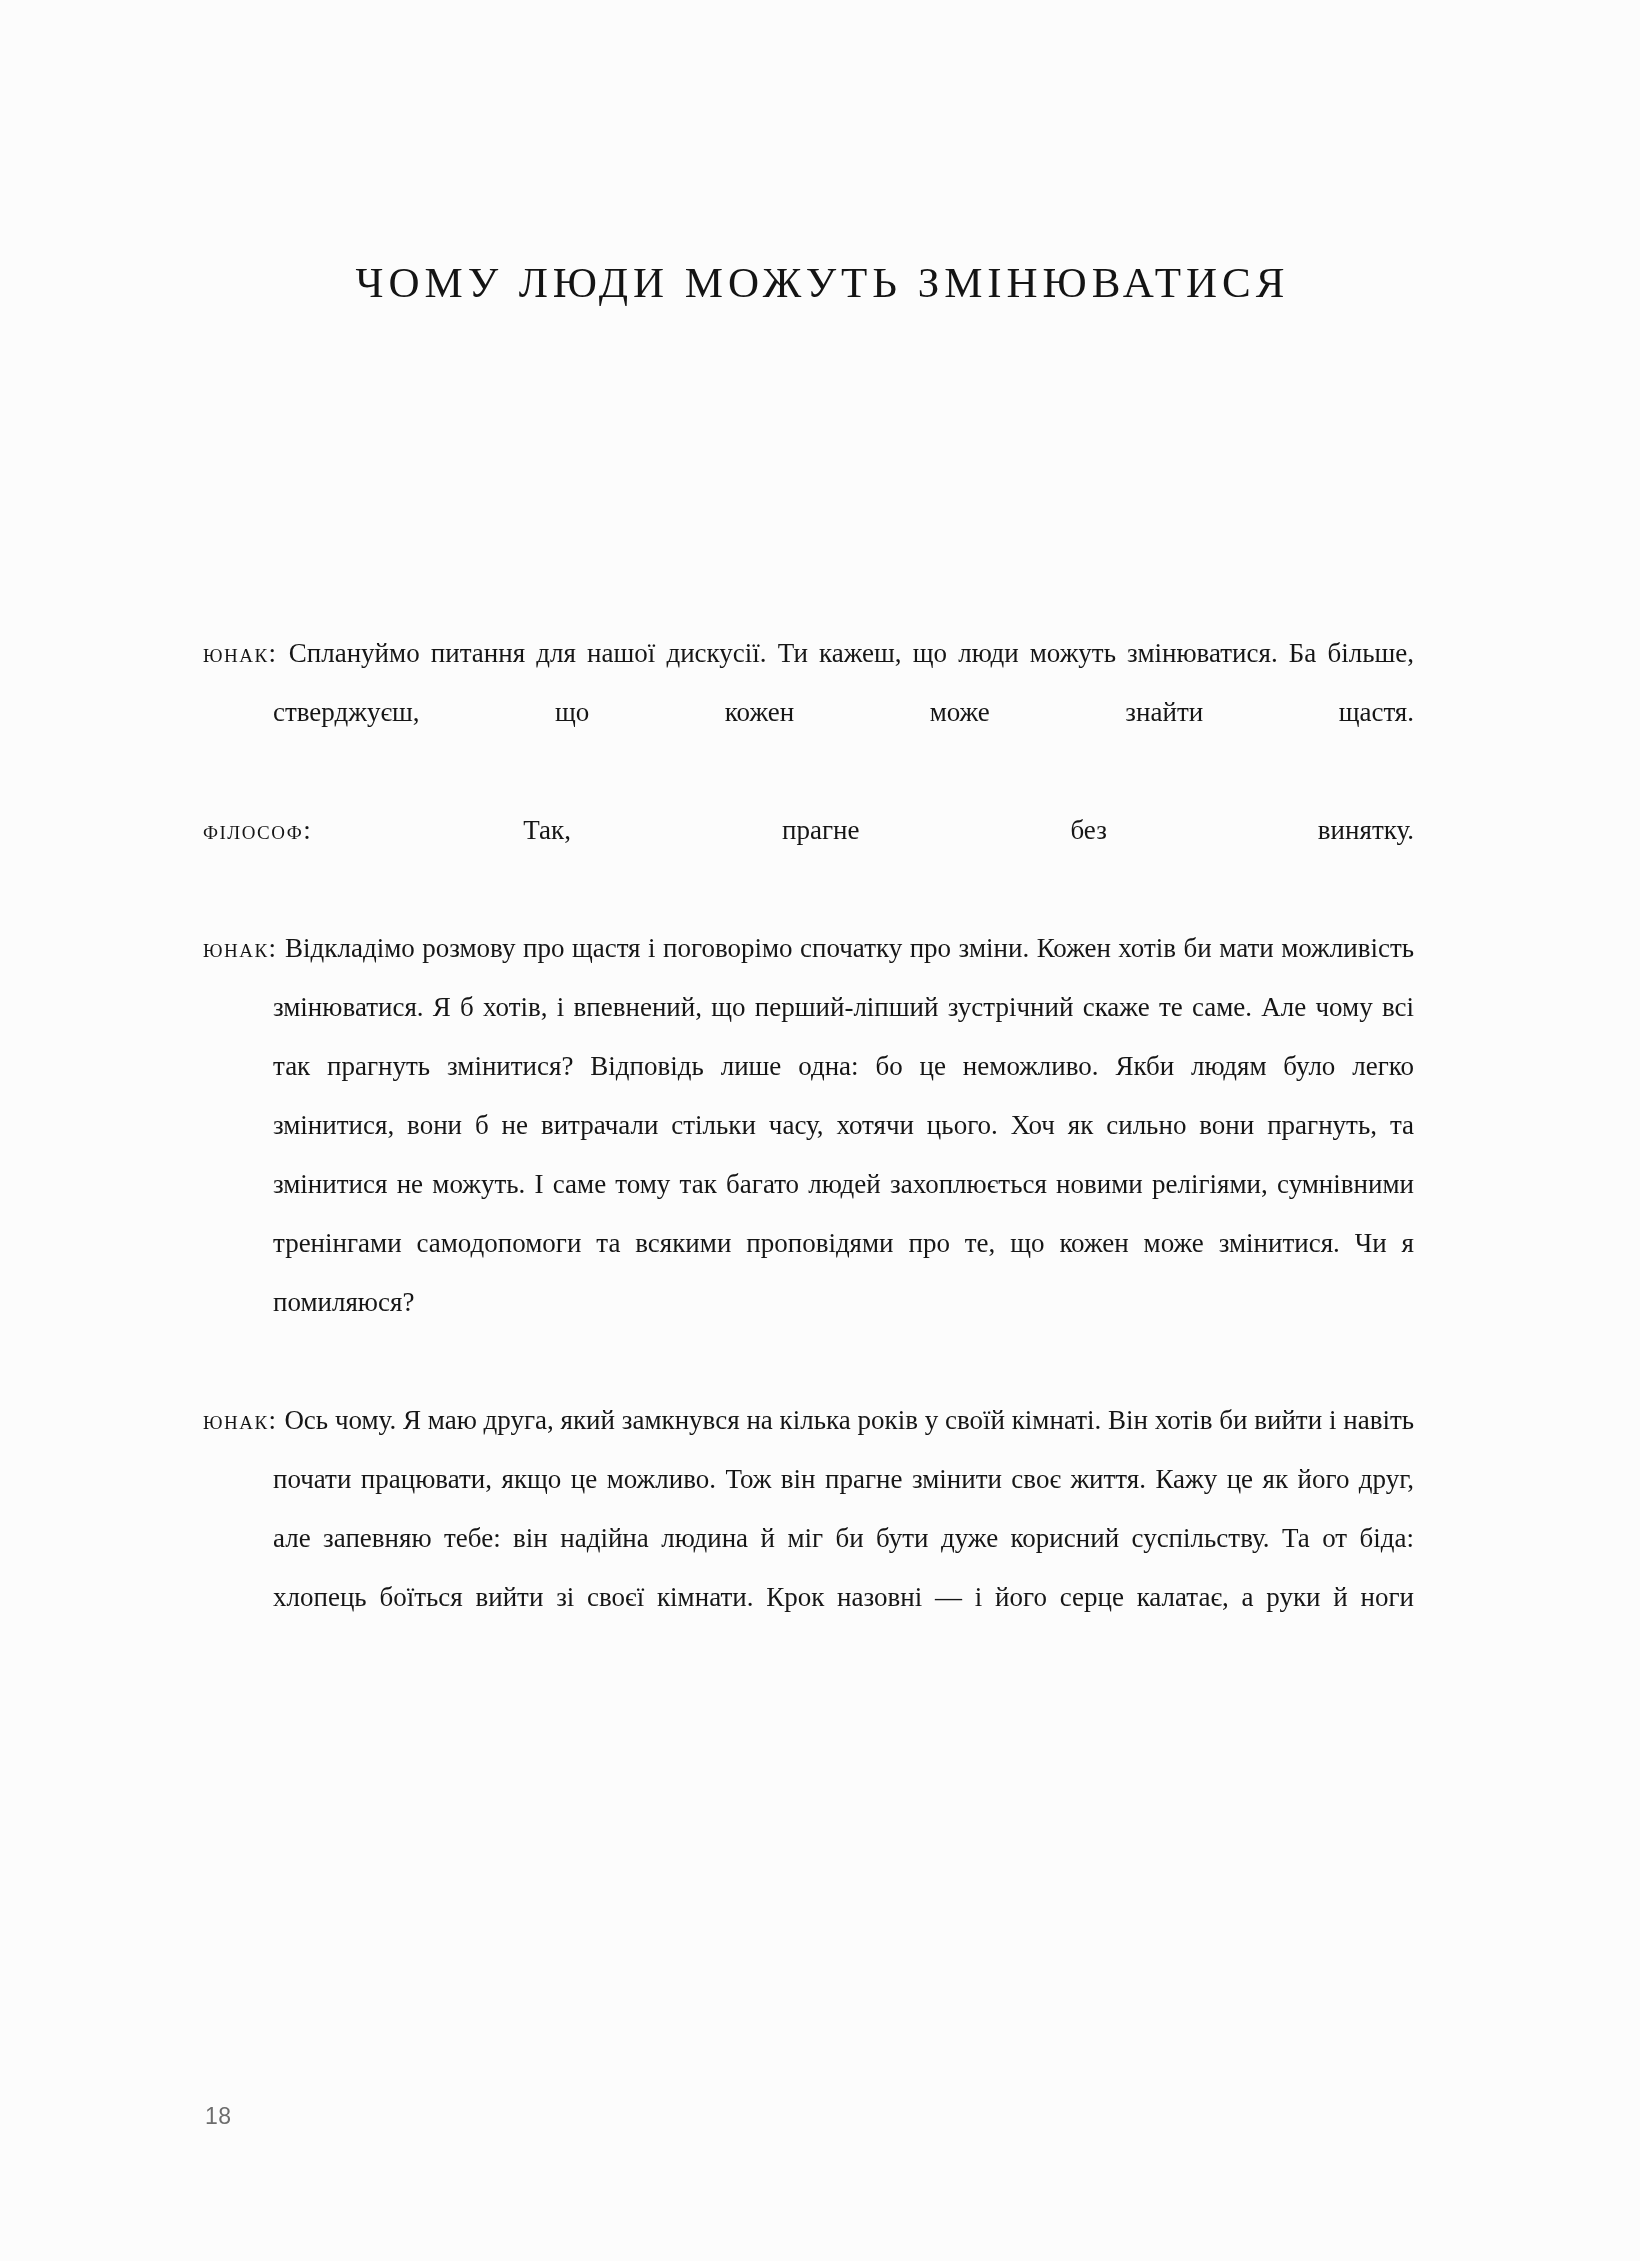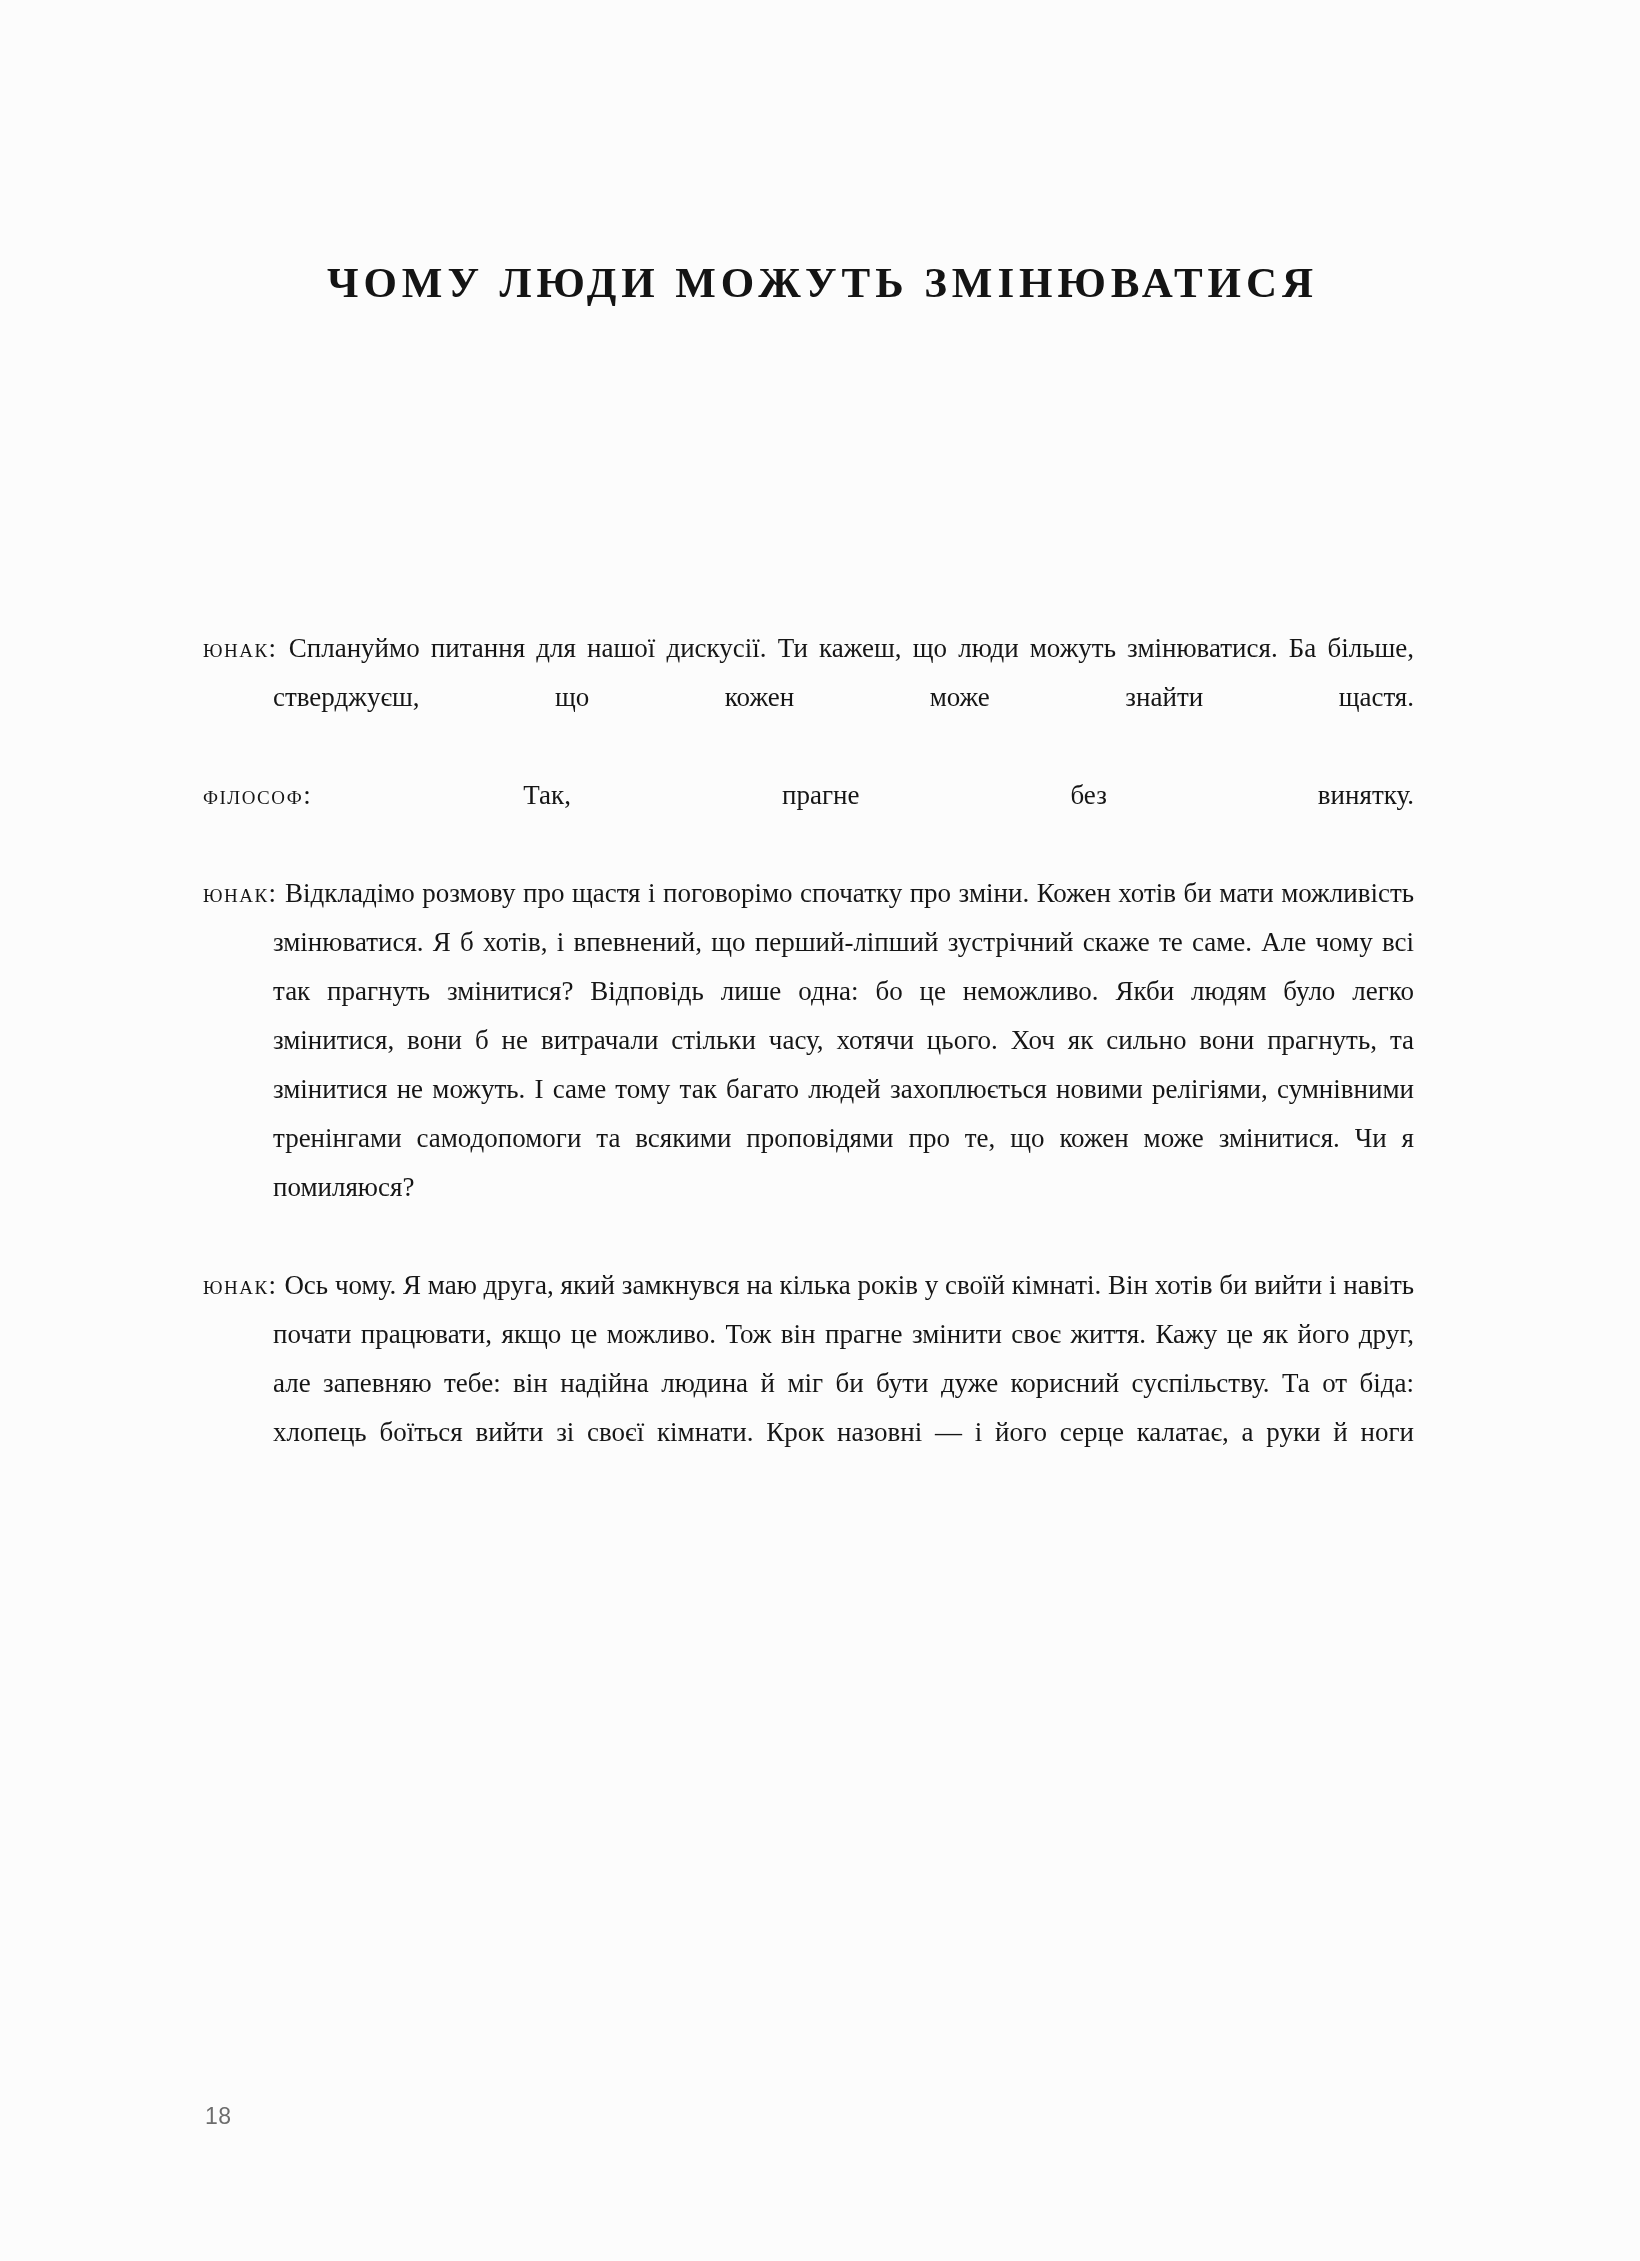--- a/index.html
+++ b/index.html
@@ -28,38 +28,38 @@
   
   .chapter-title {
     position: absolute;
     top: 229px;
     left: 137px;
     right: 137px;
     text-align: center;
     font-family: "Liberation Serif", "DejaVu Serif", serif;
     font-size: 43px;
     line-height: 1.18;
-    font-weight: 700;
+    font-weight: 400;
     letter-spacing: 0.115em;
     text-indent: 0.115em;
     color: #141414;
     white-space: nowrap;
   }
 
   
   .body-block {
     position: absolute;
     top: 624px;
     left: 203px;
     width: 1211px;
   }
 
   .dialogue-line {
     font-size: 27px;
-    line-height: 49px;
+    line-height: 59px;
     text-align: justify;
     text-justify: inter-word;
     color: #161616;
     margin: 0;
     padding-left: 70px;
     text-indent: -70px;
     hyphens: manual;
   }
 
   .dialogue-line + .dialogue-line {

